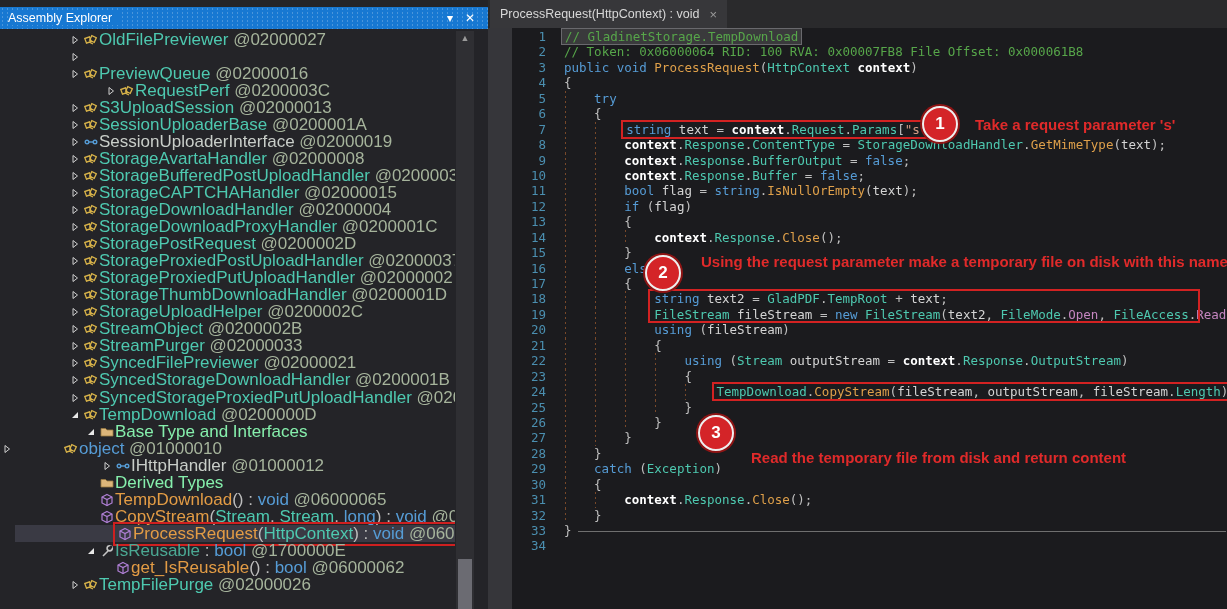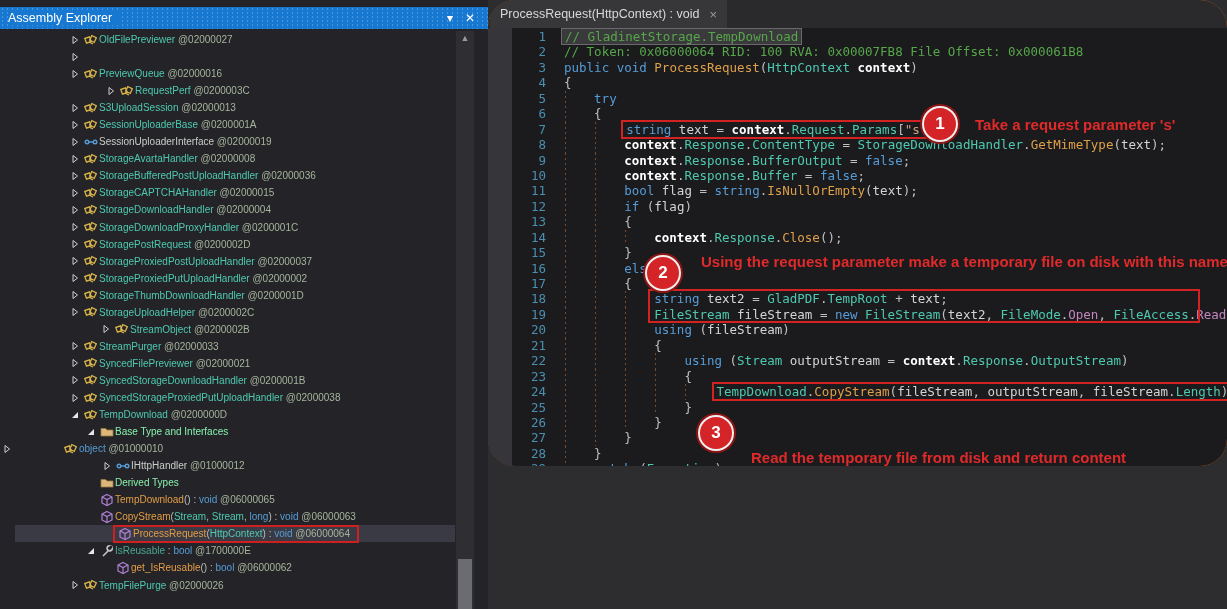--- a/index.html
+++ b/index.html
@@ -9,37 +9,37 @@
 
   
   .left-panel { position:absolute; left:0; top:0; width:488px; height:609px; background:#242428; }
   .panel-titlebar { position:absolute; left:0; top:7px; width:488px; height:22px; background:#1778D2;
       background-image:radial-gradient(rgba(255,255,255,.22) .8px, transparent .9px); background-size:5px 4px;
       display:flex; align-items:center; padding:0 8px; color:#fff; font-size:12.5px; }
   .panel-title { flex:0 0 auto; background:#1778D2; padding-right:10px; }
   .panel-titlebar .spacer { flex:1; }
   .tb-btn { flex:0 0 auto; width:20px; text-align:center; color:#fff; font-size:12px; cursor:default; }
   .tree { position:absolute; left:0; top:31px; width:455px; height:578px; overflow:hidden; }
-  .trow { height:17.05px; display:flex; align-items:center; font-size:10px; white-space:nowrap; }
+  .trow { height:17.05px; display:flex; align-items:center; font-size:17px; white-space:nowrap; }
   .trow.sel { background:#3a3a44; }
   .arrowbox { width:14px; flex:0 0 14px; display:flex; justify-content:center; }
   .iconbox { width:17px; flex:0 0 17px; display:flex; justify-content:center; }
   .rowbody { display:flex; align-items:center; }
   .rowbody.redbox { border:2px solid #CE2020; padding:0 7px 0 1px; }
   .tree .t{color:#4EC9B0}.tree .a{color:#A6B49C}.tree .m{color:#E39C45}.tree .k{color:#569CD6}
   .tree .o{color:#BDBDBD}.tree .pr{color:#4BA893}.tree .i{color:#C9CEC9}.tree .f{color:#86efac}
   .lbl span { white-space:pre; }
 
   
   .vscroll { position:absolute; left:456px; top:31px; width:18px; height:578px; background:#2f2f33; }
   .vscroll .up { height:14px; display:flex; align-items:center; justify-content:center; color:#9a9a9a; font-size:9px; }
   .vscroll .thumb { position:absolute; left:2px; right:2px; bottom:0; height:50px; background:#6b6b72; }
 
   
-  .right-panel { position:absolute; left:488px; top:0; width:739px; height:466px; background:#f97316; overflow:hidden;border-radius:27px; }
+  .right-panel { position:absolute; left:488px; top:0; width:739px; height:609px; background:#f97316; overflow:hidden; }
   .tabstrip { position:absolute; left:0; top:0; width:739px; height:28px; background:#2a2a2c; display:flex; }
   .tab { margin-left:2px; height:28px; background:#37373a; color:#d8d8d8; font-size:12.5px;
          display:flex; align-items:center; padding:0 10px; }
   .tab .close { margin-left:10px; color:#9a9a9a; font-size:13px; }
   .editor { position:absolute; left:0; top:28px; width:739px; height:581px; background:#1b1b1e; overflow:hidden; }
   .marginstrip { position:absolute; left:0; top:0; width:24px; height:581px; background:#36363a; }
   .codewrap { position:absolute; left:24px; top:1px; width:715px; }
   .cline { display:flex; height:15.45px; font-family:"DejaVu Sans Mono", monospace; font-size:12.5px; line-height:15.45px; }
   .ln { width:34px; flex:0 0 34px; text-align:right; color:#4B8FB0; padding-right:0; }
   .lc { white-space:pre; margin-left:18px; position:relative; }
@@ -374,21 +374,21 @@
                 <g fill="none" stroke="#D9B44A" stroke-width="1.3">
                   <rect x="1.5" y="4.5" width="5" height="5" transform="rotate(-20 4 7)"></rect>
                   <rect x="6.5" y="3.5" width="5" height="5" transform="rotate(25 9 6)"></rect>
                   <line x1="5" y1="9" x2="9" y2="11"></line>
                 </g>
               </svg>
             </span>
             <span class="lbl"><span class="t">StorageUploadHelper </span><span class="a">@0200002C</span></span>
           </span>
         </div>
-        <div class="trow" style="padding-left: 68px; margin-left: 31px;">
+        <div class="trow" style="padding-left: 68px;">
           <span class="arrowbox">
             <svg xmlns="http://www.w3.org/2000/svg" width="10" height="10" viewBox="0 0 10 10">
               <polygon points="3,1.5 7.5,5 3,8.5" fill="none" stroke="#cfcfcf" stroke-width="1"></polygon>
             </svg>
           </span>
           <span class="rowbody">
             <span class="iconbox">
               <svg xmlns="http://www.w3.org/2000/svg" width="14" height="14" viewBox="0 0 14 14">
                 <g fill="none" stroke="#D9B44A" stroke-width="1.3">
                   <rect x="1.5" y="4.5" width="5" height="5" transform="rotate(-20 4 7)"></rect>

